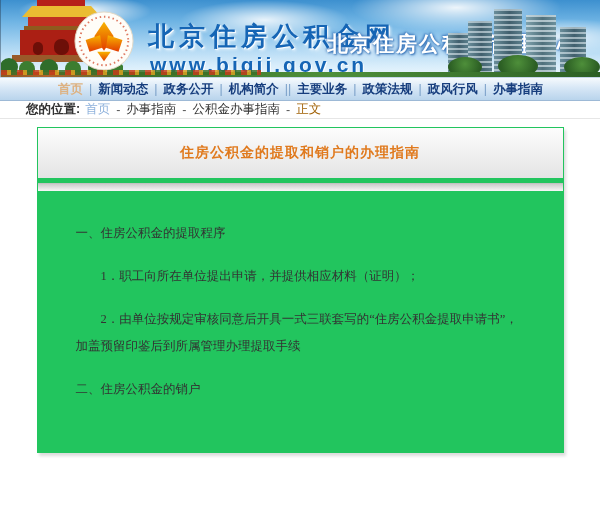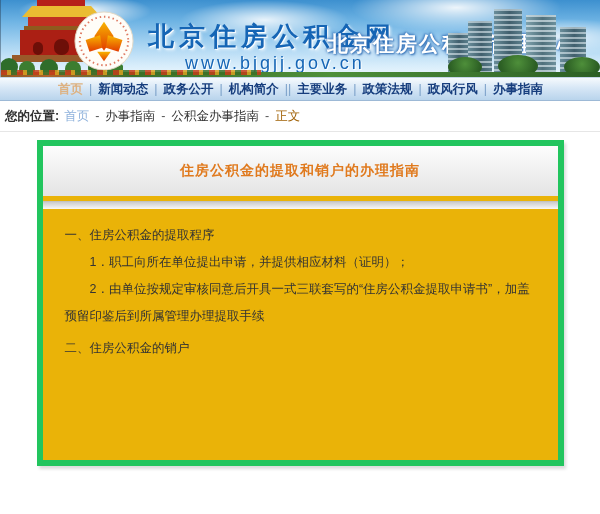--- a/index.html
+++ b/index.html
@@ -15,23 +15,23 @@
       radial-gradient(ellipse 95px 22px at 14% 14%, rgba(255,255,255,.95), rgba(255,255,255,0) 70%),
       radial-gradient(ellipse 120px 28px at 44% 26%, rgba(255,255,255,.85), rgba(255,255,255,0) 70%),
       radial-gradient(ellipse 150px 34px at 76% 10%, rgba(255,255,255,.9), rgba(255,255,255,0) 70%),
       radial-gradient(ellipse 110px 26px at 94% 48%, rgba(255,255,255,.75), rgba(255,255,255,0) 70%),
       radial-gradient(ellipse 90px 20px at 60% 60%, rgba(255,255,255,.55), rgba(255,255,255,0) 70%); }
   .gate-wrap { position:absolute; left:0; bottom:0; }
   .logo-wrap { position:absolute; left:72px; top:10px; }
   .site-name { position:absolute; left:147px; top:19px; font-size:26px; font-weight:bold;
     color:#1565b5; letter-spacing:5px; white-space:nowrap;
     text-shadow:1px 1px 0 rgba(255,255,255,.9), 2px 2px 3px rgba(255,255,255,.7); }
-  .site-url { position:absolute; left:149px; top:53px; font-size:18px; font-weight:normal;
+  .site-url { position:absolute; left:149px; top:53px; font-size:21px; font-weight:bold;
     color:#1565b5; letter-spacing:3px; white-space:nowrap;
-    text-shadow:1px 1px 0 rgba(255,255,255,.9);margin-left:35px; }
+    text-shadow:1px 1px 0 rgba(255,255,255,.9); }
   .org-name { position:absolute; right:20px; top:30px; font-size:21px; font-weight:bold;
     color:#ffffff; letter-spacing:2px; white-space:nowrap;
     text-shadow:0 0 4px #3a78c0, 1px 1px 2px #2f6cb0, -1px -1px 2px rgba(47,108,176,.65); }
   .city { position:absolute; right:0; bottom:0; width:185px; height:74px; }
   .bld { position:absolute; bottom:4px;
     background:repeating-linear-gradient(180deg, rgba(235,245,250,.55) 0 2px, rgba(0,0,0,0) 2px 5px),
       linear-gradient(90deg,#6a8e9b,#415f6d 55%,#5a7e8b); }
   .b1 { right:132px; width:20px; height:40px; }
   .b2 { right:108px; width:24px; height:52px; }
   .b3 { right:78px;  width:28px; height:64px; }
@@ -50,40 +50,40 @@
   
   .navbar { height:24px; display:flex; align-items:center; padding-left:52px;
     border-top:1px solid #c4d6e8; border-bottom:1px solid #9db9d6;
     background:linear-gradient(180deg,#f6fafd 0%,#d7e7f6 45%,#b9d4ec 100%);
     font-size:12.5px; font-weight:bold; white-space:nowrap; }
   .nav-item { color:#163d7d; text-decoration:none; padding:0 6px; cursor:pointer; }
   .nav-item.home { color:#ddb283; }
   .nav-sep { color:#7aa0c8; font-weight:normal; }
 
   
-  .breadcrumb { height:31px; display:flex; align-items:center; padding-left:5px;
+  .breadcrumb { height:18px; display:flex; align-items:center; padding-left:26px;
     background:#fff; border-bottom:1px solid #e6e6e6; font-size:12.5px; color:#333;
     white-space:nowrap; }
   .crumb-prefix { font-weight:bold; color:#333; }
   .crumb-home { color:#8fb2dc; text-decoration:none; margin-left:5px; cursor:pointer; }
   .crumb { color:#333; text-decoration:none; cursor:pointer; }
   .crumb-current { color:#a16207; }
   .crumb-sep { color:#555; margin:0 6px; }
 
   
   .main { padding-top:8px; background:#fff; }
-  .article-box { width:527px; margin:0 auto; min-height:326px; background:#eab308;
-    border:6px solid #22c55e; box-shadow:2px 3px 3px rgba(0,0,0,.14); }
+  .article-box { width:527px; margin:0 auto; min-height:326px; background:#22c55e;
+    border:1px solid #22c55e; box-shadow:2px 3px 3px rgba(0,0,0,.14);font-family:Liberation Serif, serif; }
   .article-title-bar { height:50px; display:flex; align-items:center; justify-content:center;
     background:linear-gradient(180deg,#fdfdfd 0%,#efefef 55%,#e4e4e4 100%); }
   .article-title { font-size:14px; font-weight:bold; color:#e07a1e; letter-spacing:1px; }
   .article-divider { height:8px; margin-top:5px; border-top:1px solid #c2c2c2;
     background:linear-gradient(180deg,#cbcbcb,#f8f8f8); }
   .article-body { padding:13px 22px 20px; font-size:12.5px; line-height:27px; color:#333; }
-  .article-body p { margin:0; }
+  .article-body p { margin:16px; }
   .article-body p.indent { text-indent:2em; }
   .article-body p.gap { margin-top:5px; }
 </style>
 </head>
 <body>
 
 <header class="banner">
   <div class="clouds"></div>
 
   <div class="gate-wrap">

